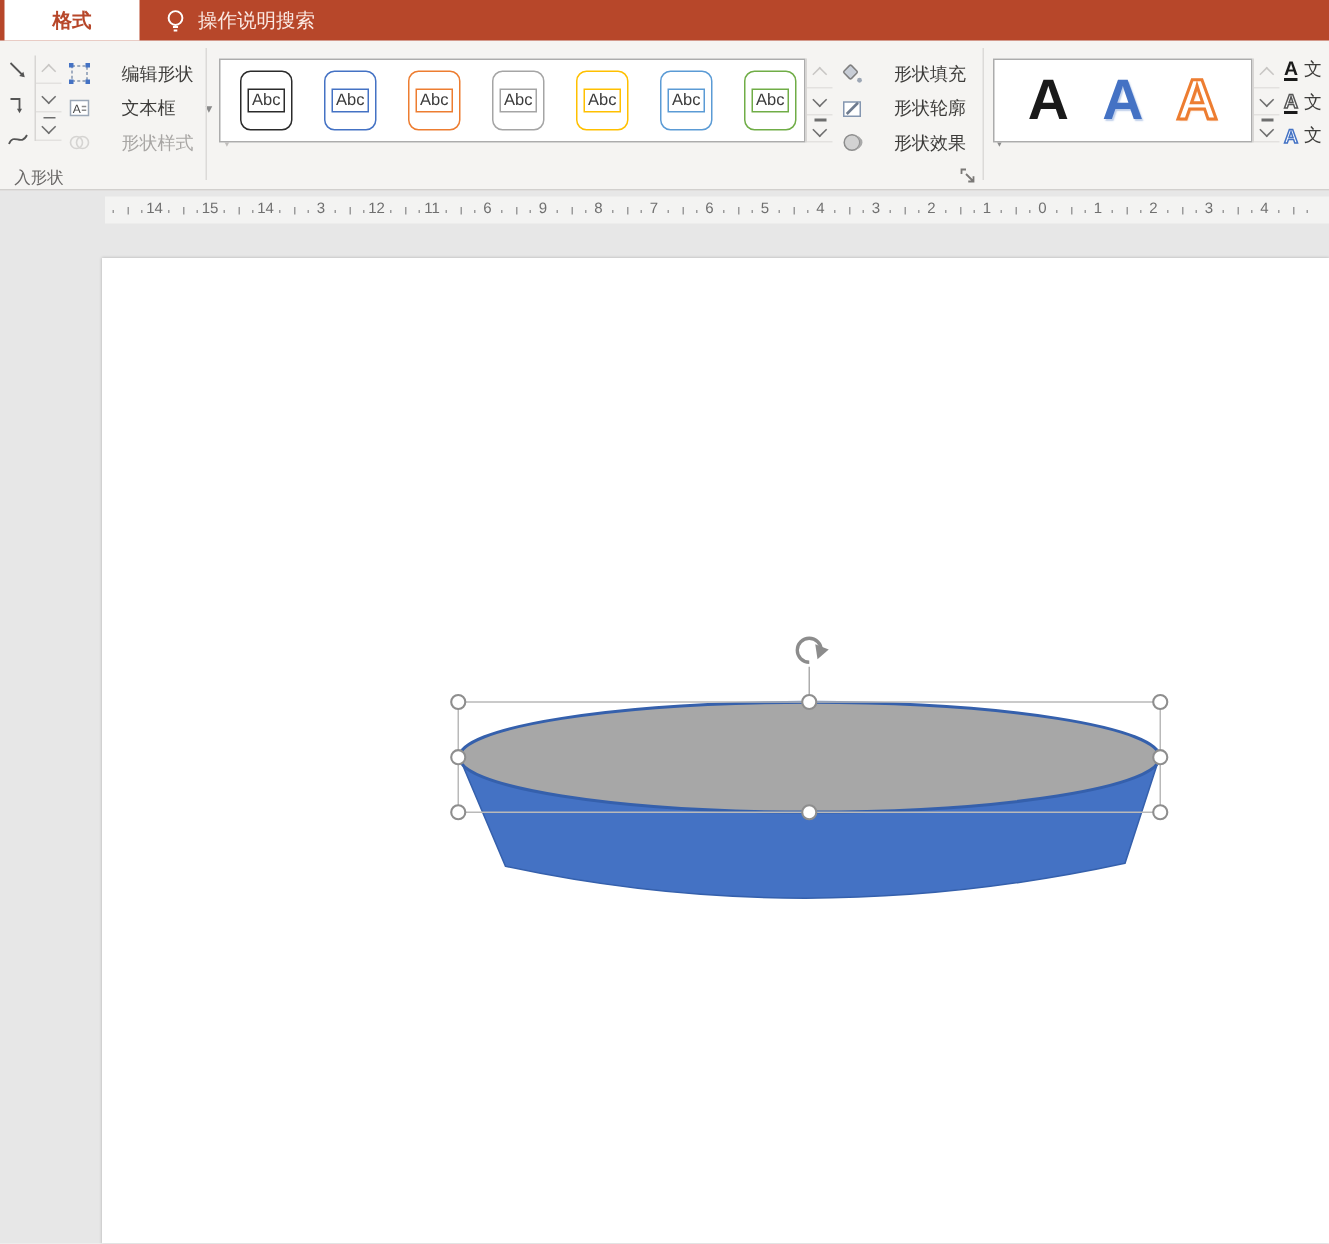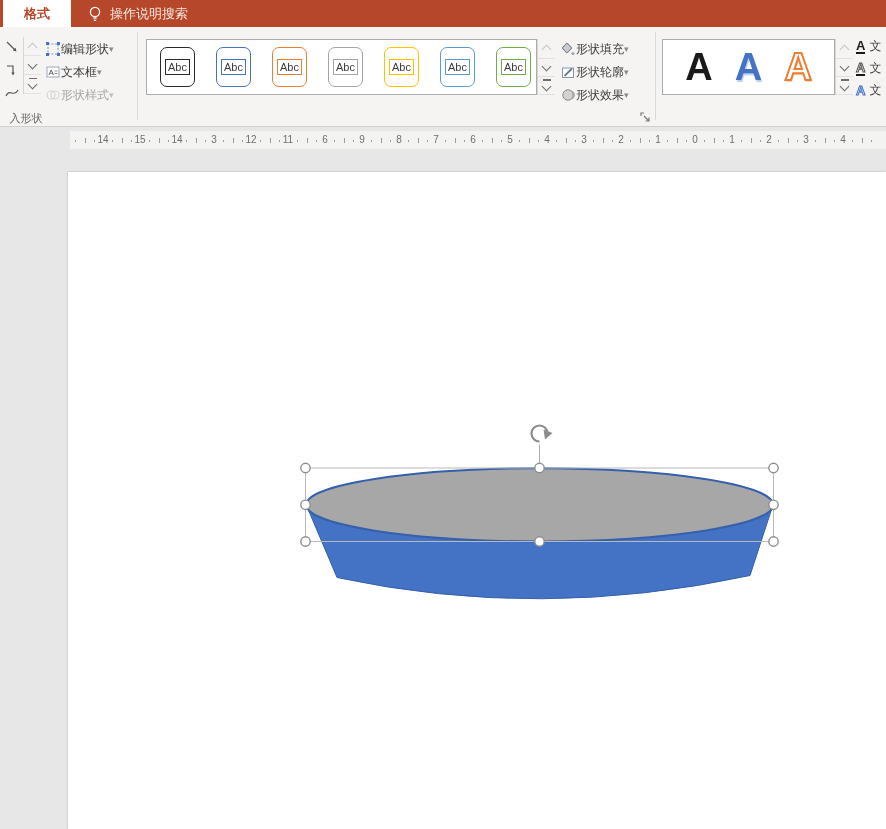--- a/index.html
+++ b/index.html
@@ -3,29 +3,29 @@
 <meta charset="utf-8">
 <style>
   html,body{margin:0;padding:0;width:886px;height:829px;overflow:hidden;
     font-family:"Liberation Sans","DejaVu Sans",sans-serif;background:#E7E7E7;position:relative}
 
   
   .menubar{position:absolute;left:0;top:0;width:886px;height:27px;background:#B7472A;
     display:flex;align-items:stretch;color:#FBEAE4;font-size:13px;z-index:6}
   #menu-items{display:flex;margin-left:6px}
   .menu-item{padding:0 13px;display:flex;align-items:center;cursor:default;white-space:nowrap}
-  .format-tab{background:#FFFFFF;color:#B7472A;padding:0 21px;display:flex;align-items:center;margin-left:3px;font-weight:bold}
+  .format-tab{background:#FFFFFF;color:#B7472A;padding:0 32px;display:flex;align-items:center;margin-left:3px;font-weight:bold}
   .search-area{display:flex;align-items:center;margin-left:16px;gap:7px;white-space:nowrap}
 
   
   .ribbon{position:absolute;left:0;top:27px;width:886px;height:99px;background:#F5F4F2;
     border-bottom:1px solid #D2D0CE;z-index:5;font-size:12px;color:#3E3D3B}
   .gsep{position:absolute;top:5px;height:88px;width:1px;background:#DCDAD8}
   .group-label{position:absolute;top:84px;font-size:11px;color:#6A6867;text-align:center;white-space:nowrap}
-  .rbtn{position:absolute;height:20px;display:flex;align-items:center;gap:0;cursor:default;white-space:nowrap}
+  .rbtn{position:absolute;height:20px;display:flex;align-items:center;gap:20px;cursor:default;white-space:nowrap}
   .rbtn.disabled{color:#A8A6A4}
   .rbtn.disabled svg{opacity:.45}
   .caret{font-size:9px;color:#8A8A8A;line-height:10px}
   .rbtn.disabled .caret{color:#C0BEBC}
 
   .mini-icon{position:absolute;left:4px;width:16px;height:16px}
 
   
   .chevstack{position:absolute;width:17px;display:flex;flex-direction:column;border-left:1px solid #D8D6D4}
   .chevcell{height:18px;display:flex;flex-direction:column;align-items:center;justify-content:center;border-bottom:1px solid #E3E1DF}

